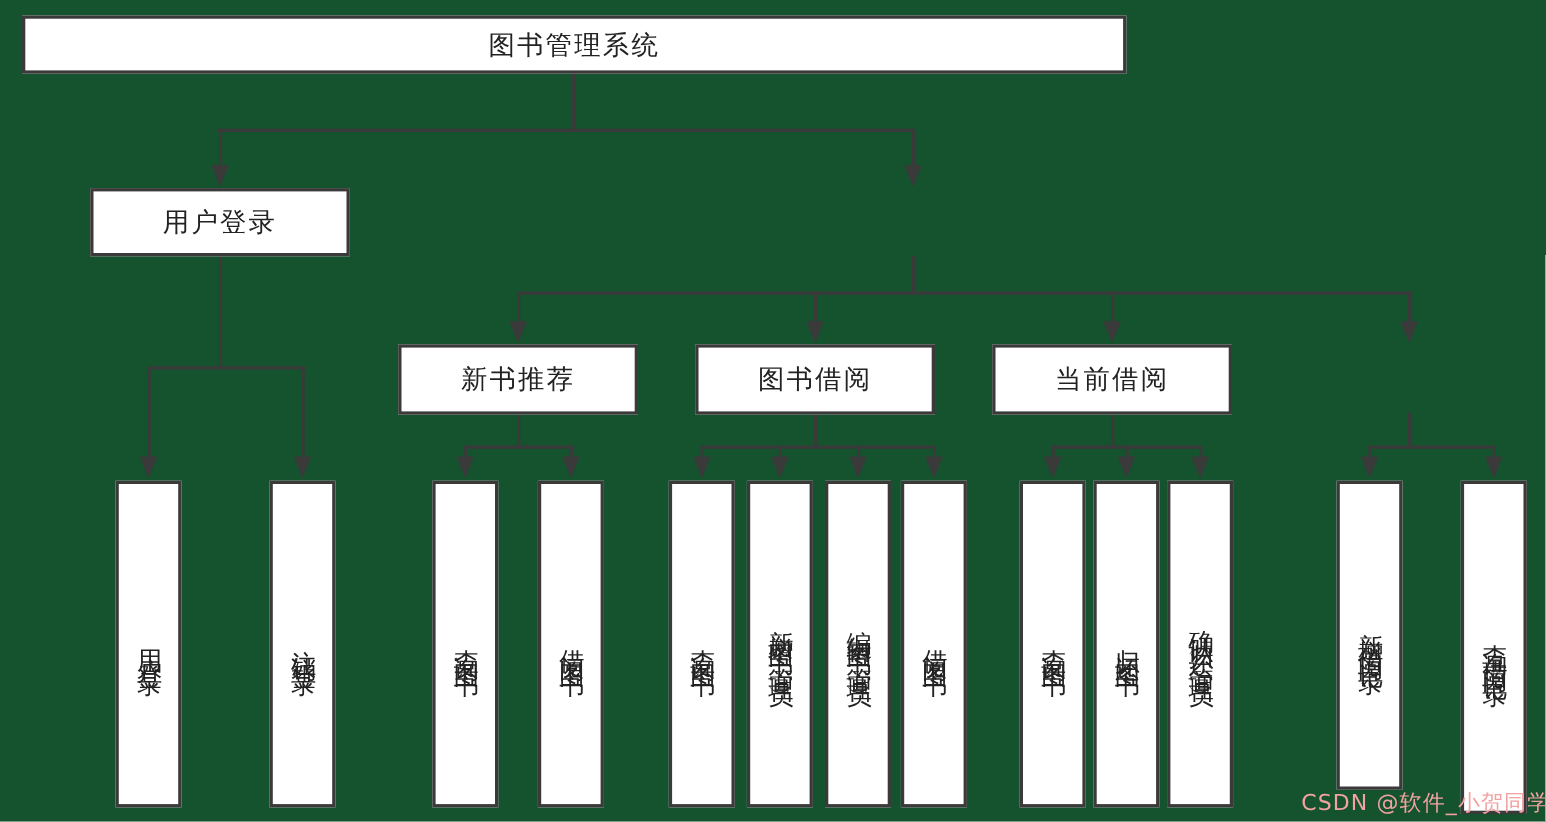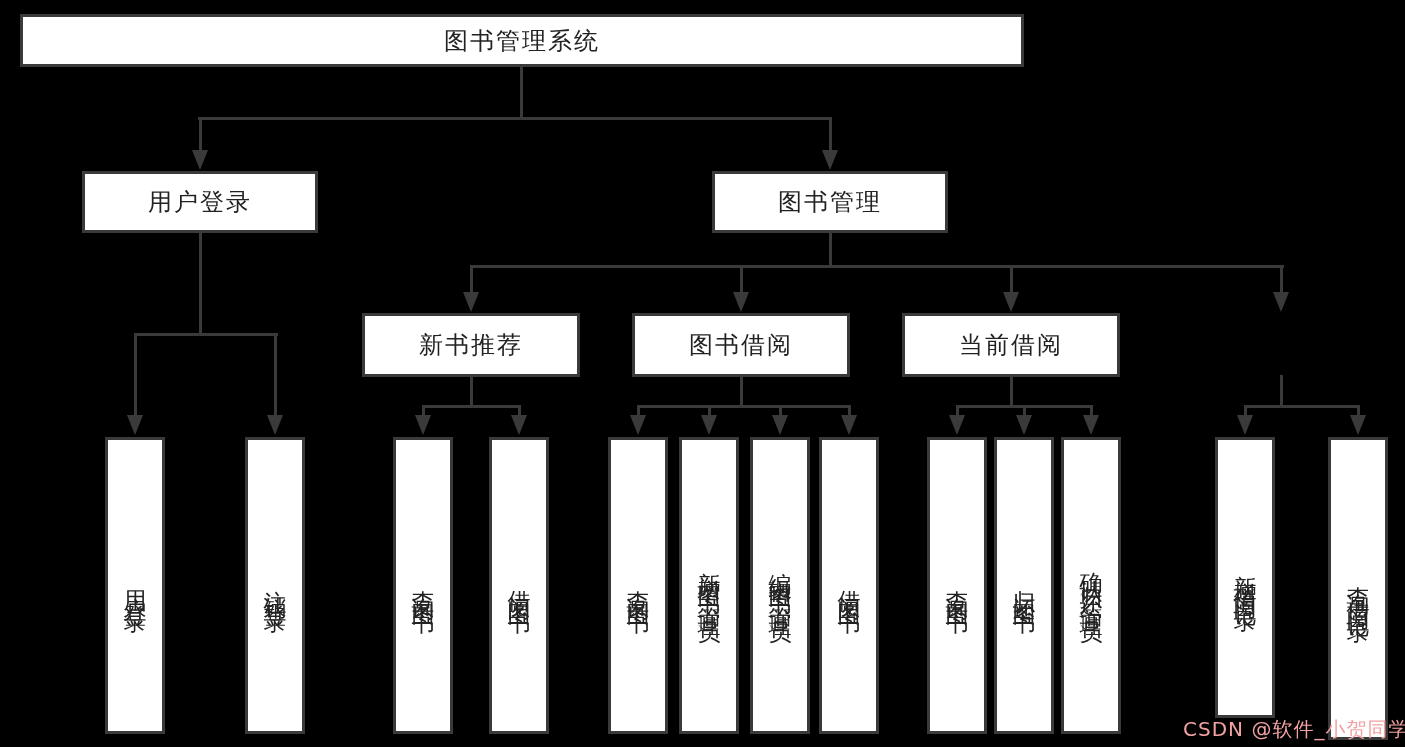--- a/index.html
+++ b/index.html
@@ -3,21 +3,21 @@
 <meta charset="utf-8">
 <style>
   :root{
     --line:#3a3a3a;
     --text:#222222;
     --wm:#f2a2a2;
   }
   html,body{margin:0;padding:0;background:#ffffff;}
   body{font-family:"DejaVu Sans","Liberation Sans",sans-serif;}
   #canvas{
-    position:relative;width:1405px;height:747px;background:#000000;overflow:hidden;
+    position:relative;width:1405px;height:747px;background:#14532d;overflow:hidden;
   }
   .box{
     position:absolute;box-sizing:border-box;background:#ffffff;
     border:3px solid var(--line);
     display:flex;align-items:center;justify-content:center;
     color:var(--text);font-size:24px;letter-spacing:2px;text-align:center;
     z-index:2;
   }
   .root{left:20px;top:14px;width:1004px;height:53px;}
   .lv2{top:171px;width:236px;height:62px;}
@@ -47,21 +47,20 @@
   <div class="box root">图书管理系统</div>
 
   <div class="v" style="left:520px;top:65px;height:54px;"></div>
   <div class="h" style="left:198px;top:117px;width:634px;"></div>
   <div class="v" style="left:199px;top:117px;height:35px;"></div>
   <div class="v" style="left:829px;top:117px;height:35px;"></div>
   <div class="ar" style="left:192px;top:150px;"></div>
   <div class="ar" style="left:822px;top:150px;"></div>
 
   <div class="box lv2" style="left:82px;">用户登录</div>
-  <div class="box lv2" style="left:712px;">图书管理</div>
 
   <div class="v" style="left:199px;top:233px;height:102px;"></div>
   <div class="h" style="left:134px;top:333px;width:144px;"></div>
   <div class="v" style="left:134px;top:333px;height:84px;"></div>
   <div class="v" style="left:274px;top:333px;height:84px;"></div>
   <div class="ar" style="left:127px;top:415px;"></div>
   <div class="ar" style="left:267px;top:415px;"></div>
 
   <div class="v" style="left:829px;top:233px;height:34px;"></div>
   <div class="h" style="left:470px;top:265px;width:814px;"></div>

